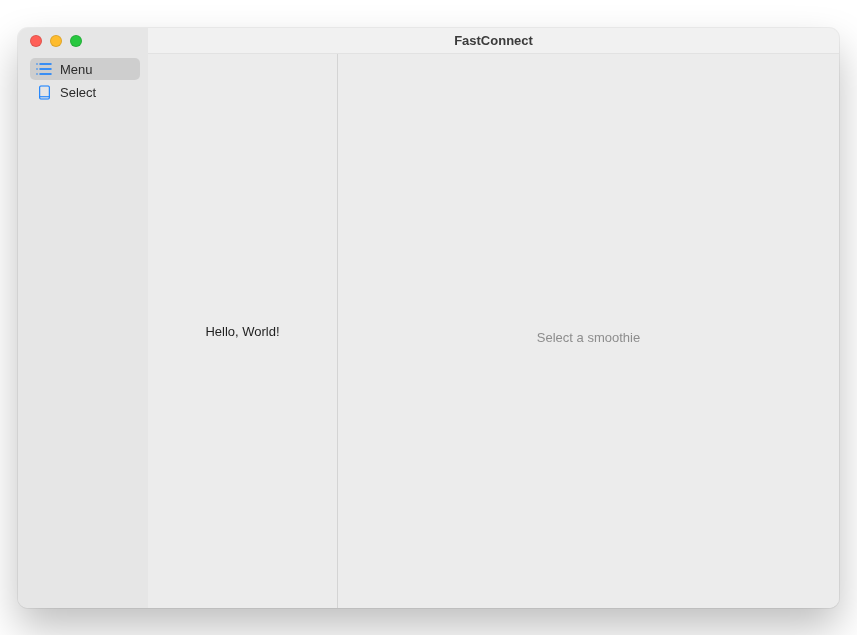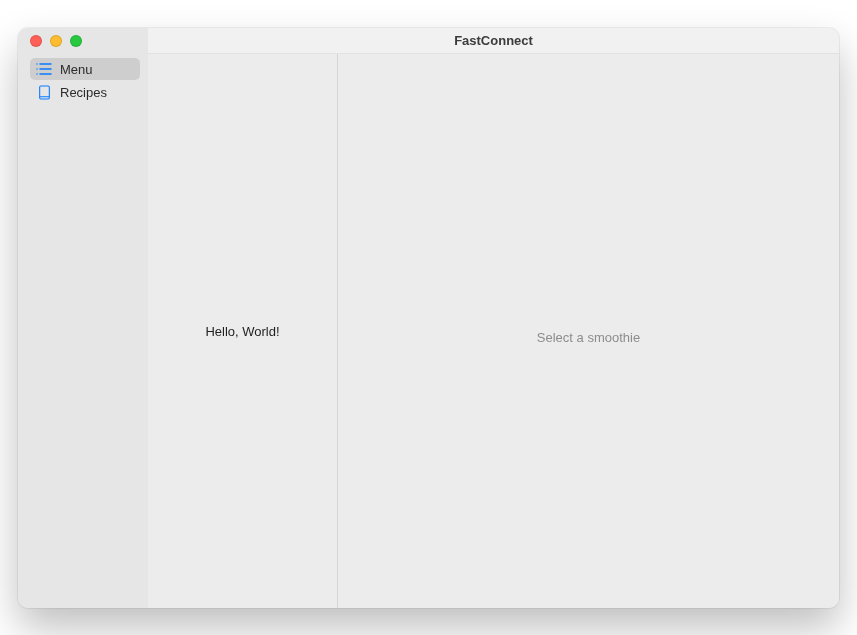--- a/index.html
+++ b/index.html
@@ -162,21 +162,21 @@
       </div>
 
 
       <div class="sidebar-item">
         <span class="icon">
           <svg width="13" height="15" viewBox="0 0 24 28" fill="none" stroke="currentColor" stroke-width="2">
             <rect x="3" y="2" width="18" height="24" rx="2"></rect>
             <line x1="3" y1="22" x2="21" y2="22"></line>
           </svg>
         </span>
-        <span>Recipes</span>
+        <span>Select</span>
       </div>
 
     </nav>
 
     <div class="content">
       <div class="pane-left">
         <span class="hello-text">Hello, World!</span>
       </div>
       <div class="pane-right">
         <span class="placeholder-text">Select a smoothie</span>

